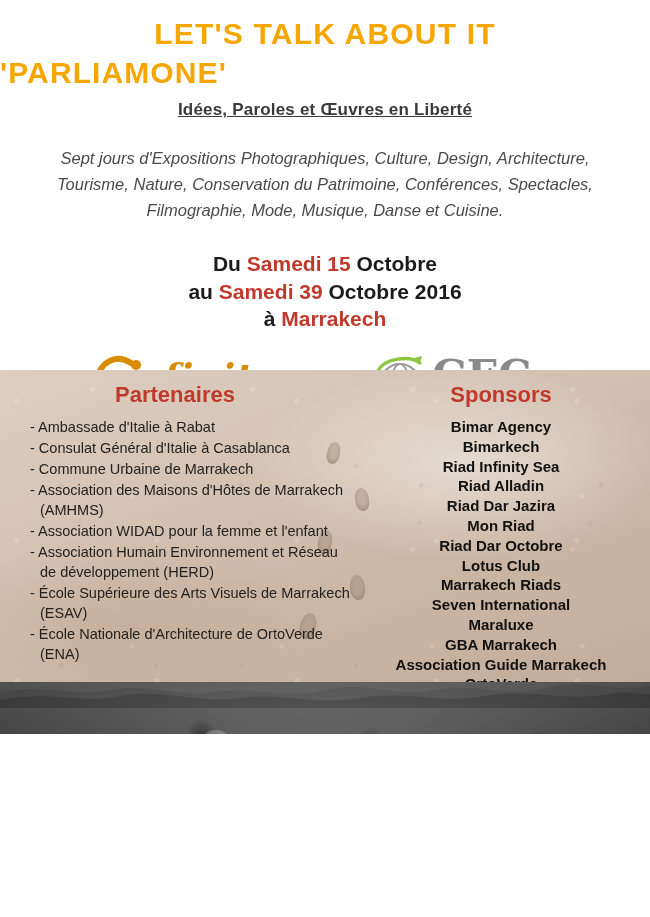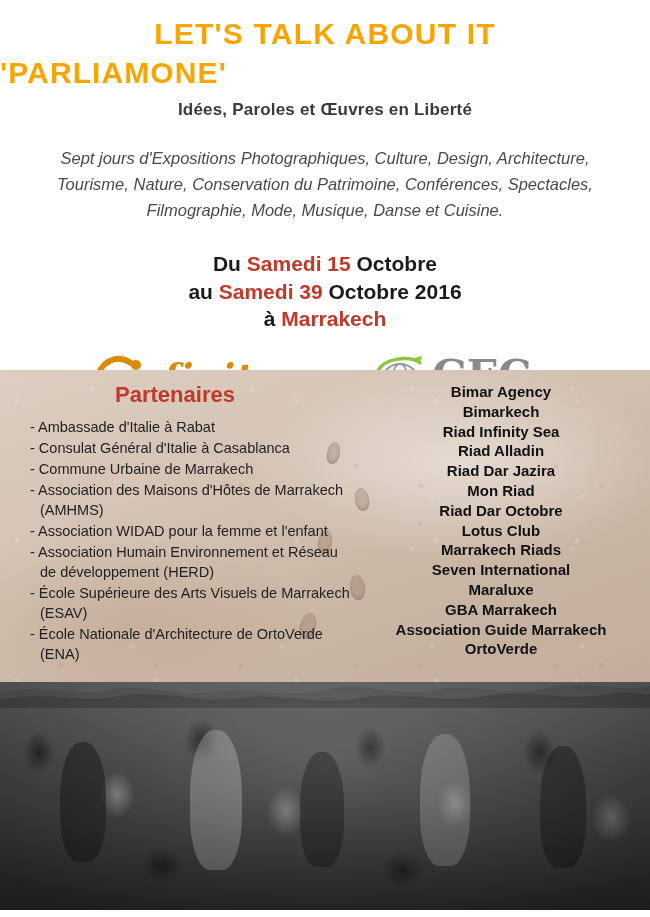--- a/index.html
+++ b/index.html
@@ -9,21 +9,21 @@
   body {
     width: 650px;
     height: 917px;
     font-family: "Liberation Sans", sans-serif;
     background: #ffffff;
     overflow: hidden;
   }
   .poster {
     position: relative;
     width: 650px;
-    height: 910px;
+    height: 734px;
     background: #701a75;
     overflow: hidden;
   }
 
   
   .top-section {
     position: relative;
     width: 650px;
     height: 370px;
     background: #ffffff;
@@ -50,20 +50,21 @@
     line-height: 1.2;
     margin: 4px 0 0 0;
   }
   .title-tagline {
     text-align: center;
     color: #3a3a3a;
     font-weight: bold;
     font-size: 17px;
     margin: 9px 0 0 0;
     letter-spacing: 0.2px;
+    text-decoration: underline;
   }
 
   .intro-text {
     margin: 26px auto 0 auto;
     width: 590px;
     text-align: center;
     font-style: italic;
     color: #4a4a4a;
     font-size: 16.5px;
     line-height: 1.56;
@@ -366,20 +367,21 @@
           <li>- Commune Urbaine de Marrakech</li>
           <li>- Association des Maisons d'Hôtes de Marrakech (AMHMS)</li>
           <li>- Association WIDAD pour la femme et l'enfant</li>
           <li>- Association Humain Environnement et Réseau de développement (HERD)</li>
           <li>- École Supérieure des Arts Visuels de Marrakech (ESAV)</li>
           <li>- École Nationale d'Architecture de OrtoVerde (ENA)</li>
         </ul>
       </div>
 
       <div class="col-right">
+        <div class="col-heading">Sponsors</div>
         <ul class="sponsor-list">
           <li>Bimar Agency</li>
           <li>Bimarkech</li>
           <li>Riad Infinity Sea</li>
           <li>Riad Alladin</li>
           <li>Riad Dar Jazira</li>
           <li>Mon Riad</li>
           <li>Riad Dar Octobre</li>
           <li>Lotus Club</li>
           <li>Marrakech Riads</li>

